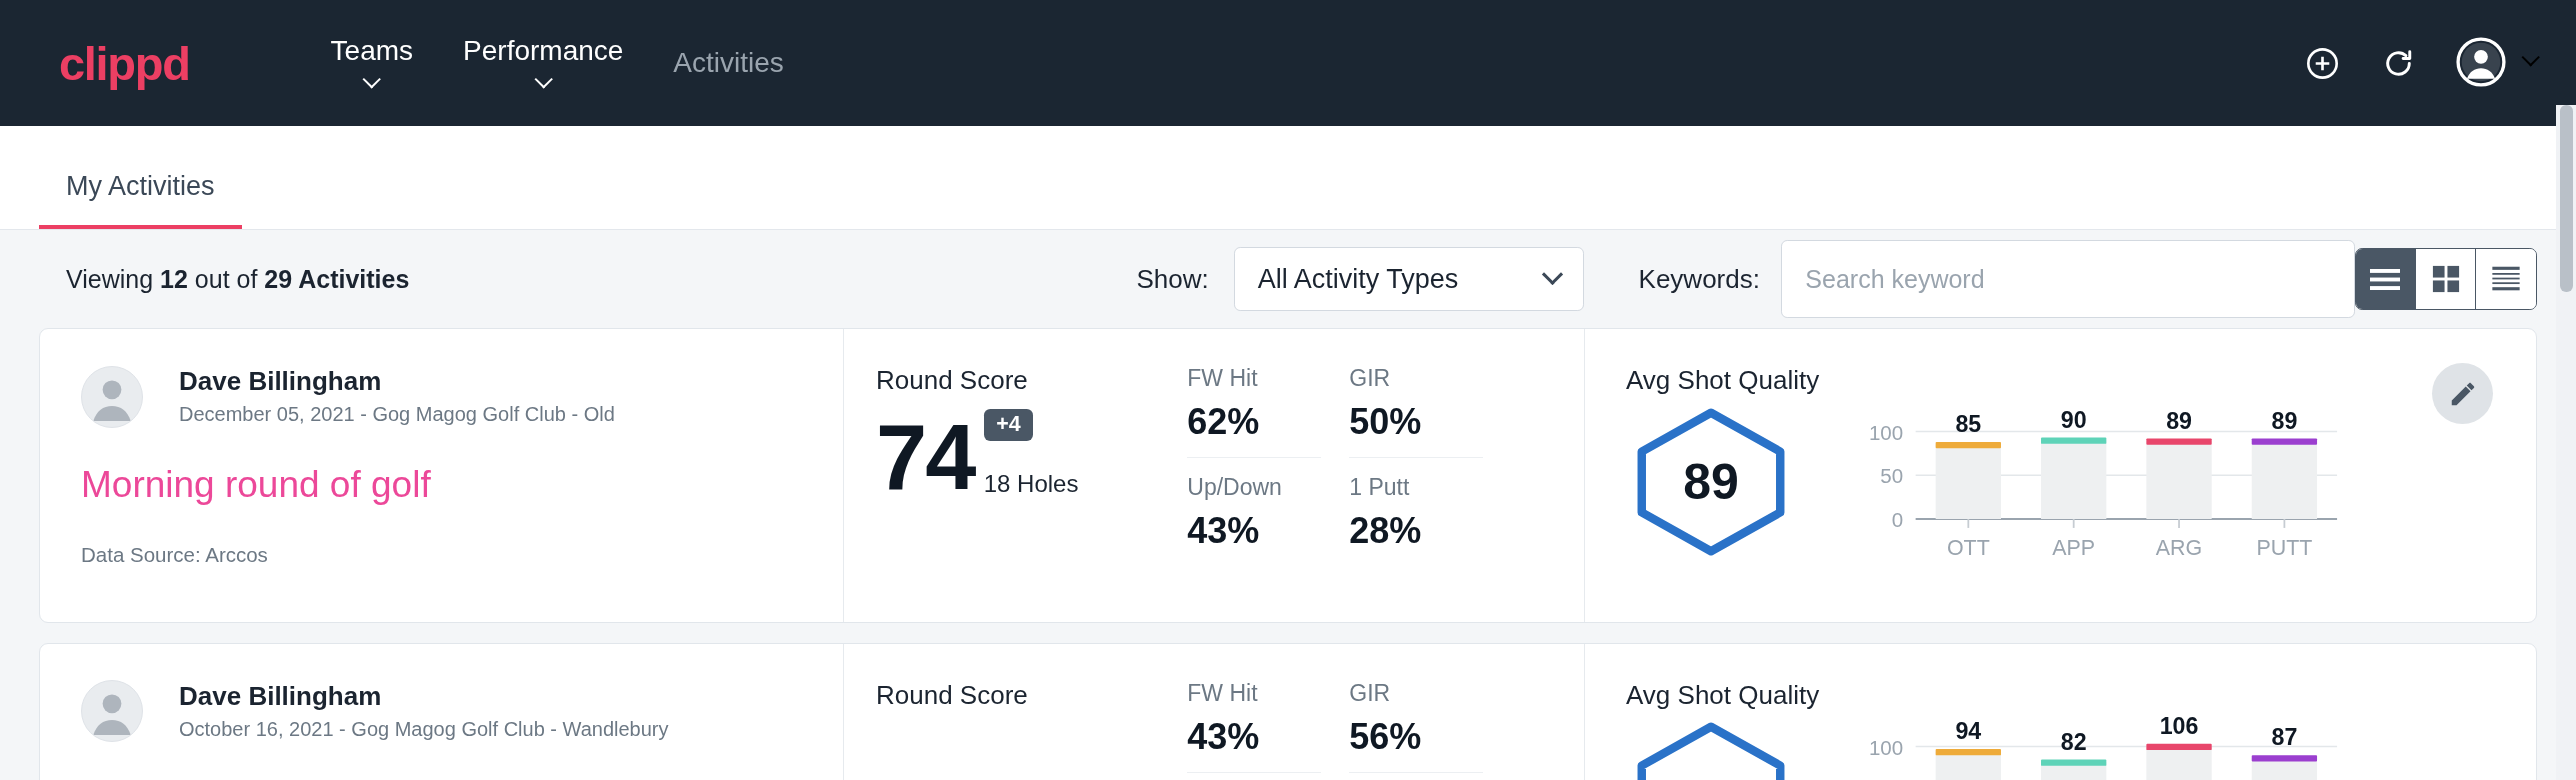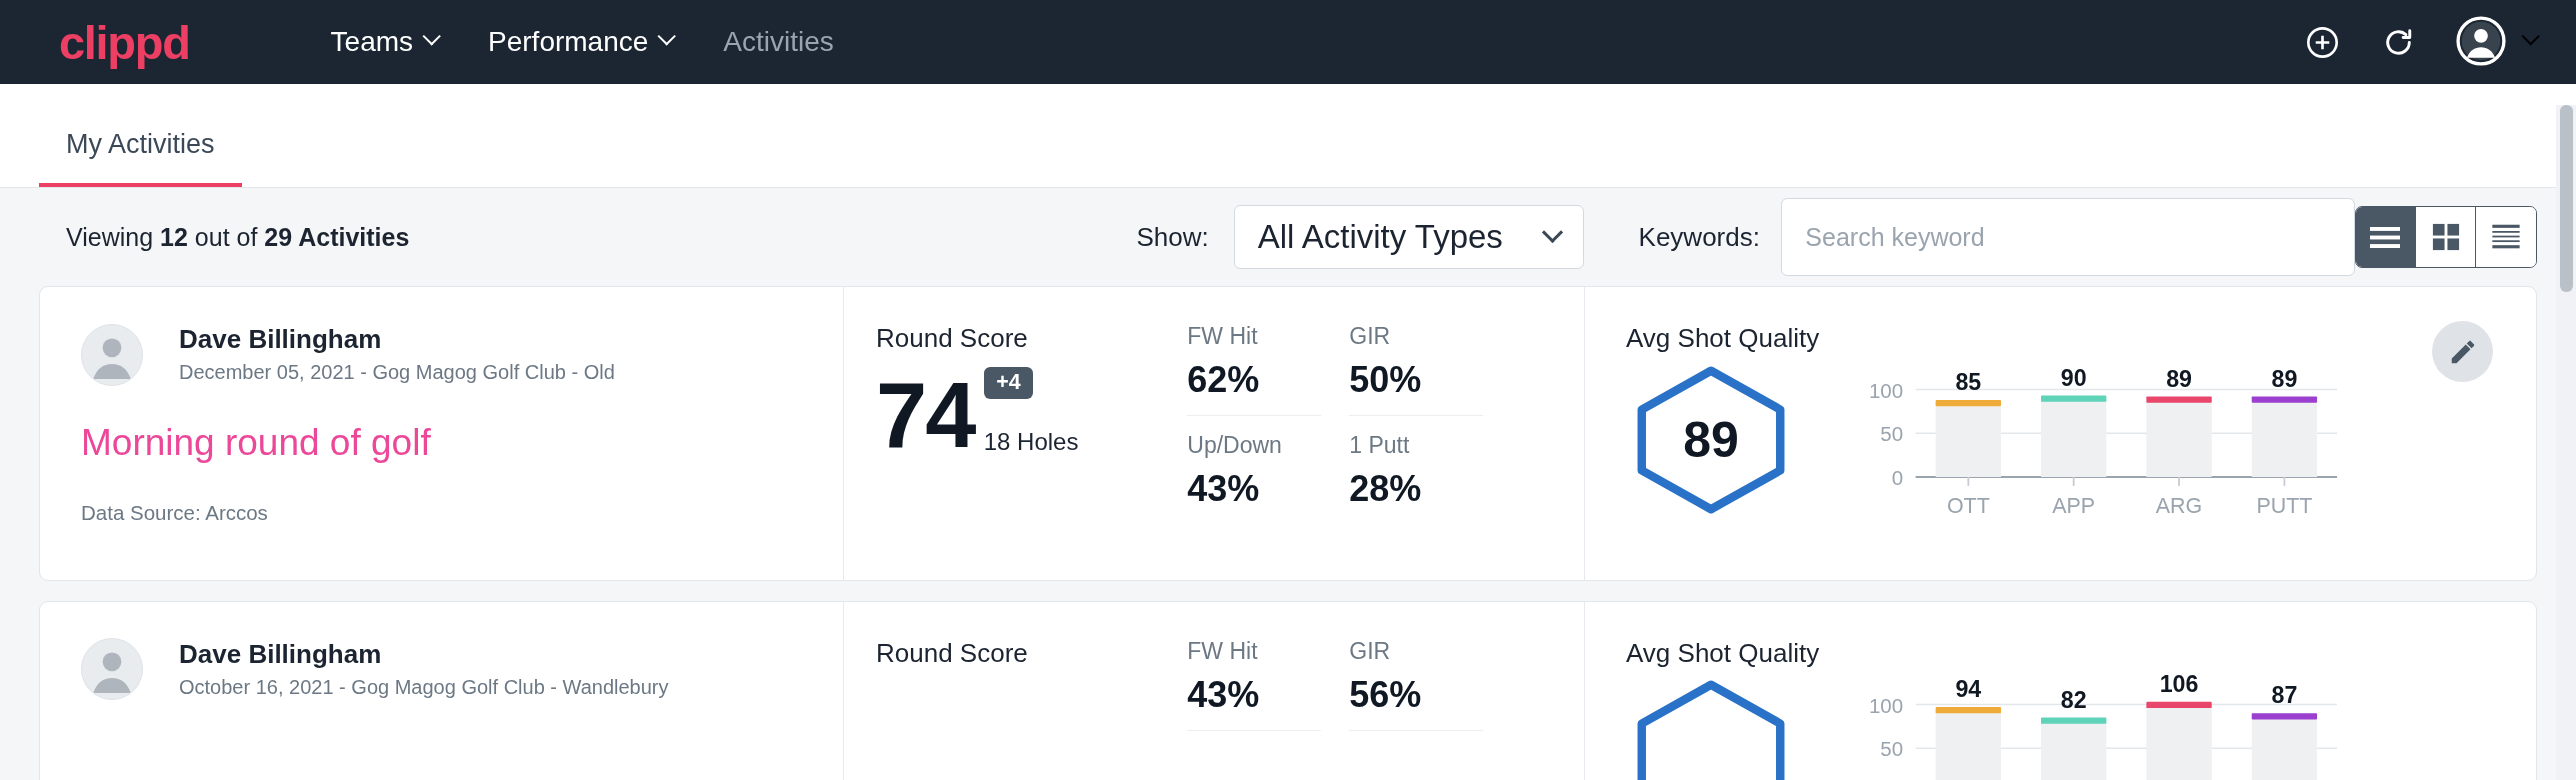--- a/index.html
+++ b/index.html
@@ -5,21 +5,21 @@
   * { box-sizing: border-box; margin: 0; padding: 0; }
   html, body {
     width: 2576px; height: 780px;
     font-family: "Liberation Sans", sans-serif;
     background: #f4f6f8;
     overflow: hidden;
   }
 
   
   .navbar {
-    height: 84px;
+    height: 126px;
     background: #1b2632;
     display: flex;
     align-items: center;
     padding: 0 39px 0 59px;
     position: relative;
   }
   .logo {
     font-size: 47px;
     font-weight: 700;
     color: #ec3f63;
@@ -28,20 +28,21 @@
     line-height: 1;
   }
   .nav-items { display: flex; align-items: center; gap: 0; }
   .nav-item {
     display: flex; align-items: center; gap: 11.6px;
     color: #ffffff;
     font-size: 28px;
     padding: 0 25px;
     cursor: pointer;
     white-space: nowrap;
+    flex-direction: column;
   }
   .nav-item.dim { color: #9aa4ae; }
   .chev {
     display: inline-block;
     width: 13.4px; height: 13.4px;
     border-right: 2.7px solid currentColor;
     border-bottom: 2.7px solid currentColor;
     transform: rotate(45deg) translate(-3.6px,-3.6px);
   }
   .nav-right {
@@ -80,21 +81,21 @@
   .viewing b { font-weight: 700; }
   .spacer-a { width: 848px; }
   .show-label { font-size: 26px; color: #1b2430; margin-right: 25px; white-space: nowrap; }
   .select-box {
     width: 400px; height: 64px;
     background: #fff;
     border: 0.9px solid #d3d9e0;
     border-radius: 6.2px;
     display: flex; align-items: center;
     padding: 0 23px;
-    font-size: 33px; color: #1b2430;
+    font-size: 27px; color: #1b2430;
     cursor: pointer;
     position: relative;
   }
   .select-box .sel-chev {
     position: absolute; right: 23px;
     width: 15px; height: 15px;
     border-right: 3.6px solid #3b4857;
     border-bottom: 3.6px solid #3b4857;
     transform: rotate(45deg) translate(-3.6px,-3.6px);
   }

